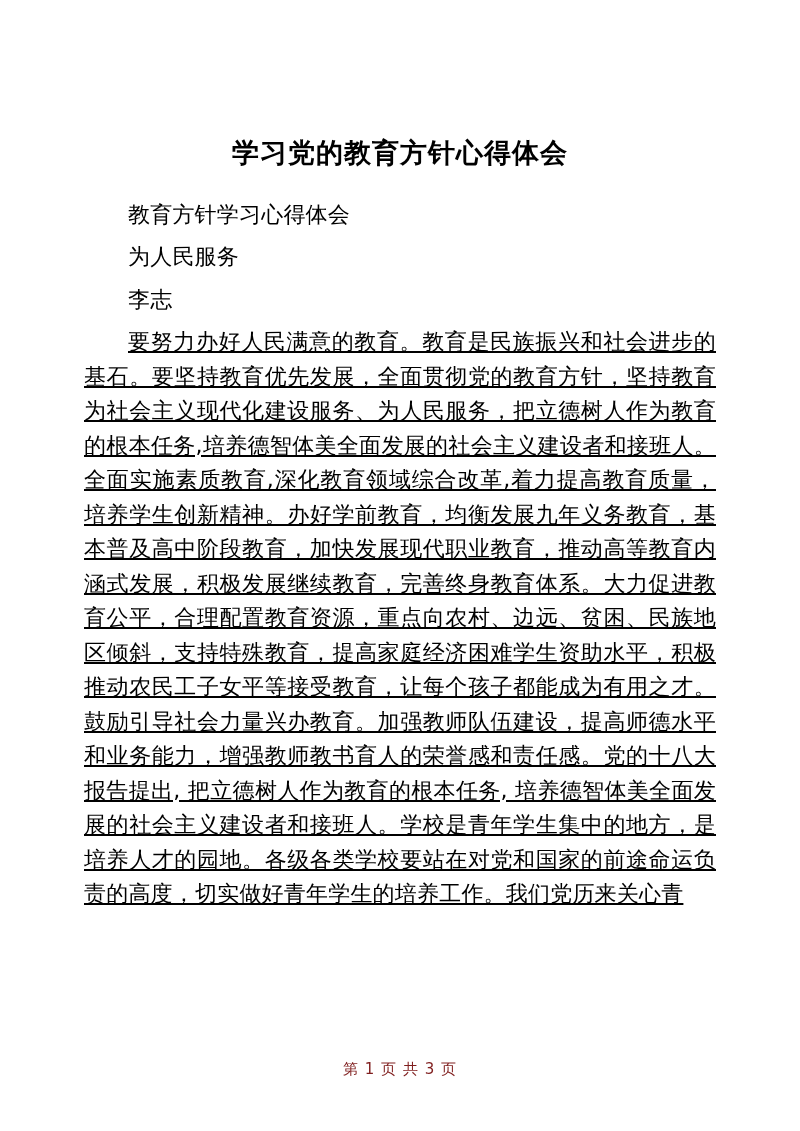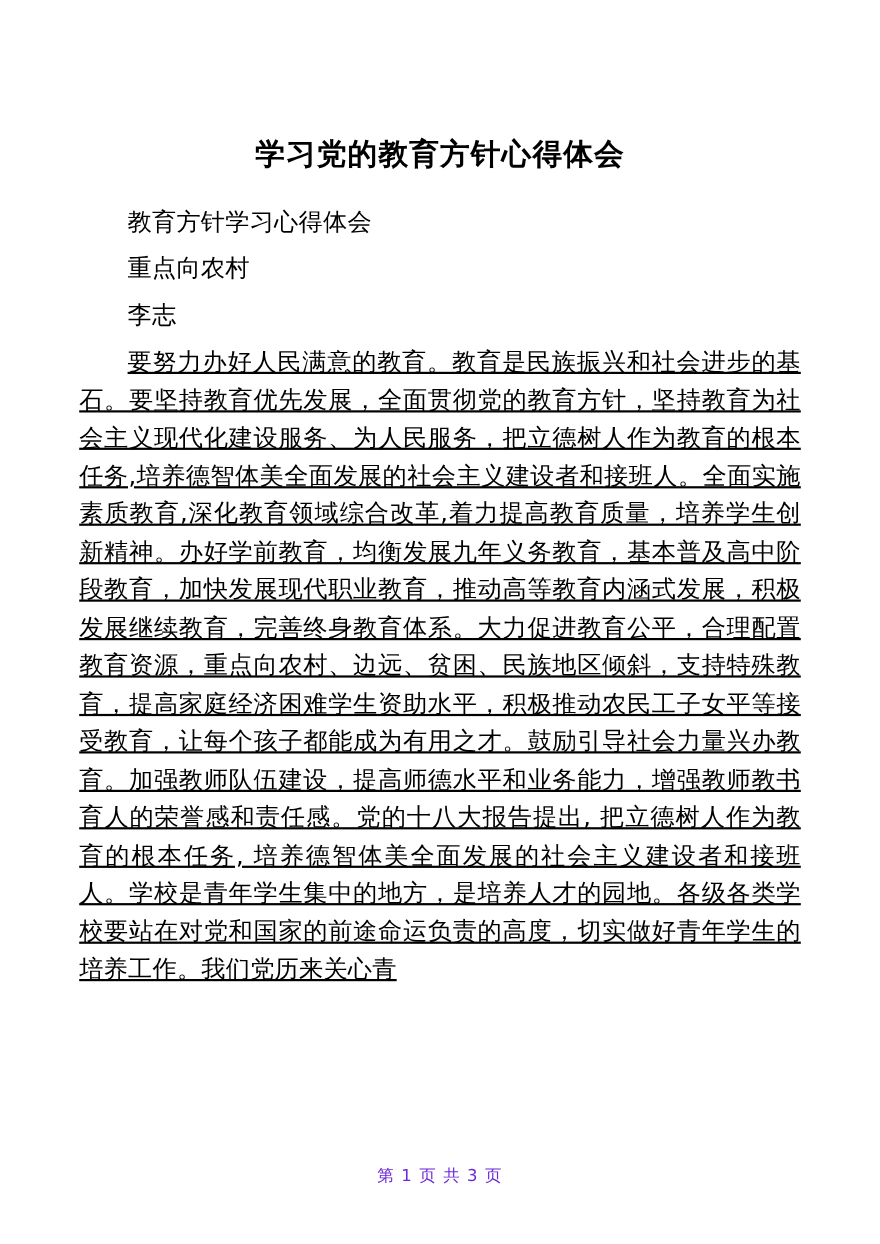--- a/index.html
+++ b/index.html
@@ -12,21 +12,21 @@
     height: 1131px;
     font-family: "DejaVu Sans", "Liberation Sans", sans-serif;
     color: #000000;
     position: relative;
     overflow: hidden;
   }
   .page {
     width: 800px;
     height: 1131px;
     box-sizing: border-box;
-    padding: 0;
+    padding: 12px;
     position: relative;
     background: #ffffff;
   }
   .doc-title {
     text-align: center;
     font-size: 27px;
     font-weight: bold;
     letter-spacing: 1px;
     margin: 0;
     padding-top: 122px;
@@ -59,35 +59,35 @@
     text-decoration: underline;
   }
   .footer {
     position: absolute;
     left: 0;
     right: 0;
     bottom: 52px;
     text-align: center;
     font-size: 15px;
     letter-spacing: 1px;
-    color: #6d28d9;
+    color: #7f1d1d;
   }
 </style>
 </head>
 <body>
 
 <div class="page">
 
   <h1 class="doc-title">学习党的教育方针心得体会</h1>
 
   <div class="body-block">
 
     <p class="para short">教育方针学习心得体会</p>
 
-    <p class="para short">重点向农村</p>
+    <p class="para short">为人民服务</p>
 
     <p class="para short">李志</p>
 
     <p class="para indent main">要努力办好人民满意的教育。教育是民族振兴和社会进步的基石。要坚持教育优先发展，全面贯彻党的教育方针，坚持教育为社会主义现代化建设服务、为人民服务，把立德树人作为教育的根本任务,培养德智体美全面发展的社会主义建设者和接班人。全面实施素质教育,深化教育领域综合改革,着力提高教育质量，培养学生创新精神。办好学前教育，均衡发展九年义务教育，基本普及高中阶段教育，加快发展现代职业教育，推动高等教育内涵式发展，积极发展继续教育，完善终身教育体系。大力促进教育公平，合理配置教育资源，重点向农村、边远、贫困、民族地区倾斜，支持特殊教育，提高家庭经济困难学生资助水平，积极推动农民工子女平等接受教育，让每个孩子都能成为有用之才。鼓励引导社会力量兴办教育。加强教师队伍建设，提高师德水平和业务能力，增强教师教书育人的荣誉感和责任感。党的十八大报告提出, 把立德树人作为教育的根本任务, 培养德智体美全面发展的社会主义建设者和接班人。学校是青年学生集中的地方，是培养人才的园地。各级各类学校要站在对党和国家的前途命运负责的高度，切实做好青年学生的培养工作。我们党历来关心青</p>
 
   </div>
 
   <div class="footer">第 1 页 共 3 页</div>
 
 </div>

